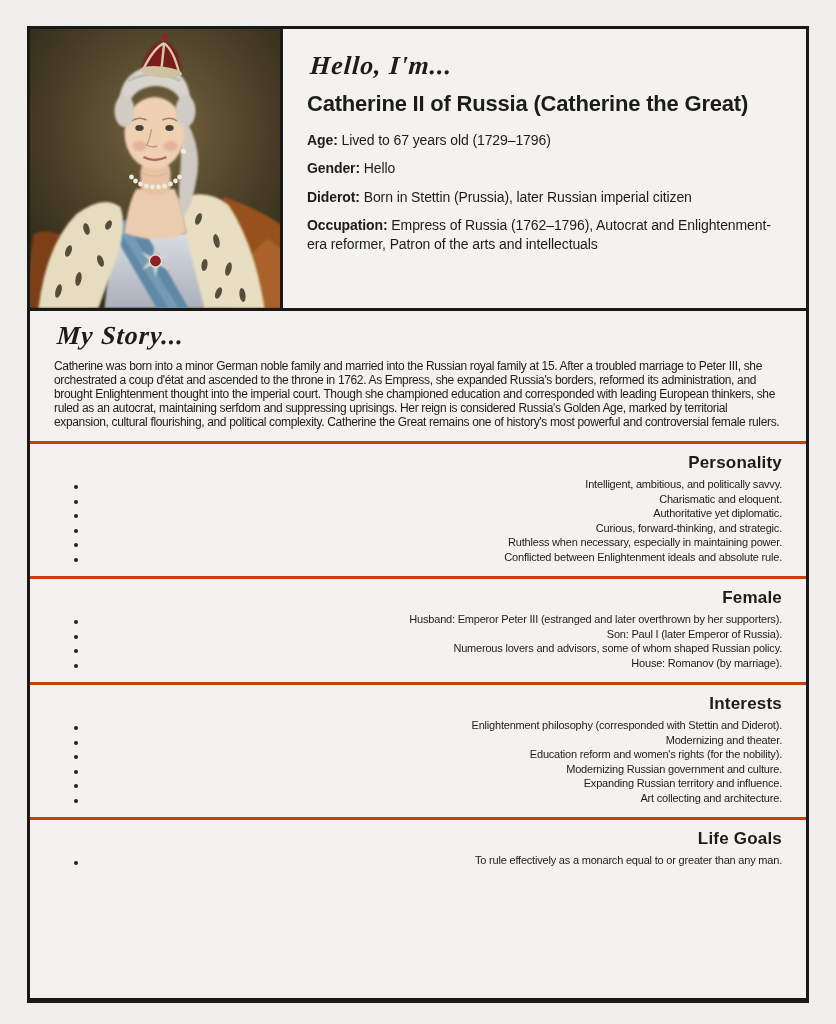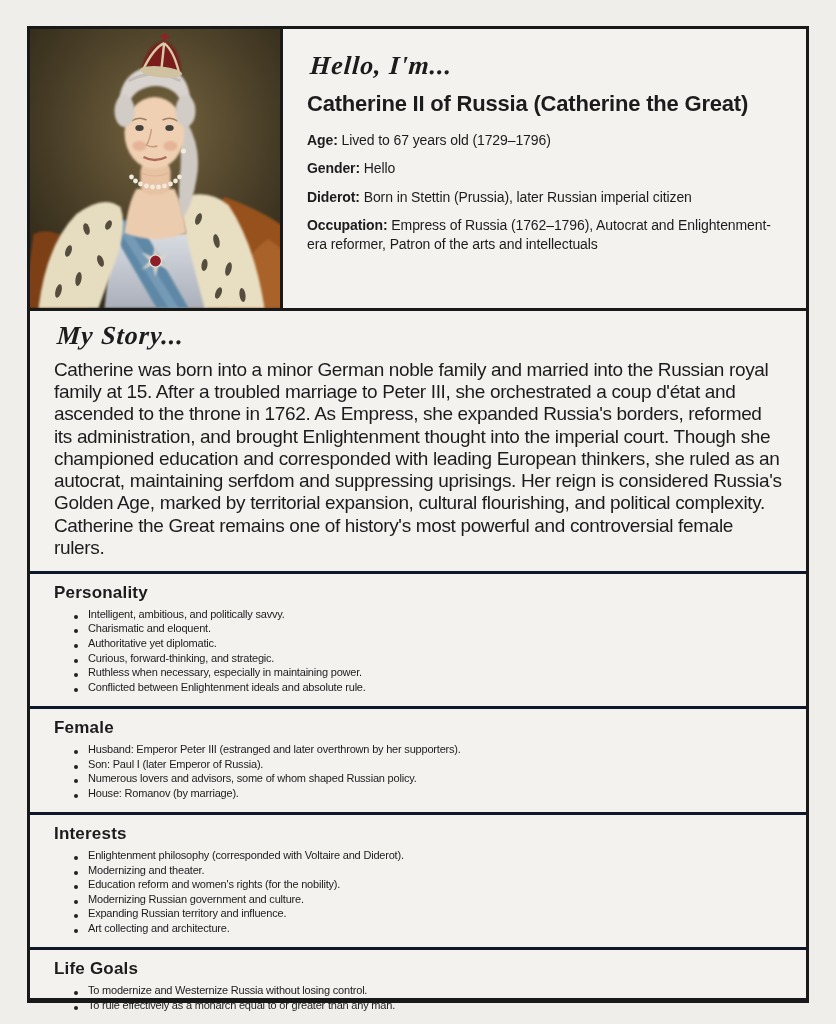--- a/index.html
+++ b/index.html
@@ -35,25 +35,25 @@
     transform:skewX(-4deg);transform-origin:left bottom;
   }
   .greeting{margin:6px 0 10px 2px;}
   .profile-name{font-size:22px;font-weight:700;margin:8px 0 14px 0;letter-spacing:-0.2px;}
   .field{font-size:14px;line-height:1.32;margin:10px 0;letter-spacing:-0.1px;}
   .field b{font-weight:700;}
   
   .story{flex:none;padding:6px 24px 12px 24px;border-top:3px solid #191919;}
   .story-heading{margin:4px 0 8px 2px;}
   .story-text{
-    font-size:19px;line-height:1.17;letter-spacing:-0.35px;
+    font-size:12px;line-height:1.17;letter-spacing:-0.35px;
     margin:2px 0 0 0;
   }
   
-  .section{flex:none;padding:7px 24px 11px 12px;border-top:3px solid #0f172a;}
+  .section{flex:none;padding:7px 24px 11px 12px;border-top:3px solid #c2410c;text-align:right;}
   .section-title{font-size:17px;font-weight:700;margin:2px 0 5px 12px;letter-spacing:0.2px;}
   .section ul{list-style:none;margin:0;padding:0 0 0 30px;}
   .section li{
     position:relative;font-size:11px;line-height:1.23;
     letter-spacing:-0.2px;padding-left:16px;margin:1px 0;
   }
   .section li::before{
     content:"";position:absolute;left:2px;top:7px;
     width:4px;height:4px;border-radius:50%;background:#222;
   }
@@ -197,31 +197,30 @@
           <li>Husband: Emperor Peter III (estranged and later overthrown by her supporters).</li>
           <li>Son: Paul I (later Emperor of Russia).</li>
           <li>Numerous lovers and advisors, some of whom shaped Russian policy.</li>
           <li>House: Romanov (by marriage).</li>
         </ul>
   </div>
 
   <div class="section">
     <div class="section-title">Interests</div>
     <ul>
-          <li>Enlightenment philosophy (corresponded with Voltaire and Diderot).</li>
+          <li>Enlightenment philosophy (corresponded with Stettin and Diderot).</li>
           <li>Modernizing and theater.</li>
           <li>Education reform and women's rights (for the nobility).</li>
           <li>Modernizing Russian government and culture.</li>
           <li>Expanding Russian territory and influence.</li>
           <li>Art collecting and architecture.</li>
         </ul>
   </div>
 
   <div class="section">
     <div class="section-title">Life Goals</div>
     <ul>
-          <li>To modernize and Westernize Russia without losing control.</li>
           <li>To rule effectively as a monarch equal to or greater than any man.</li>
         </ul>
   </div>
 </div>
 
 </div>
 
 </body></html>

